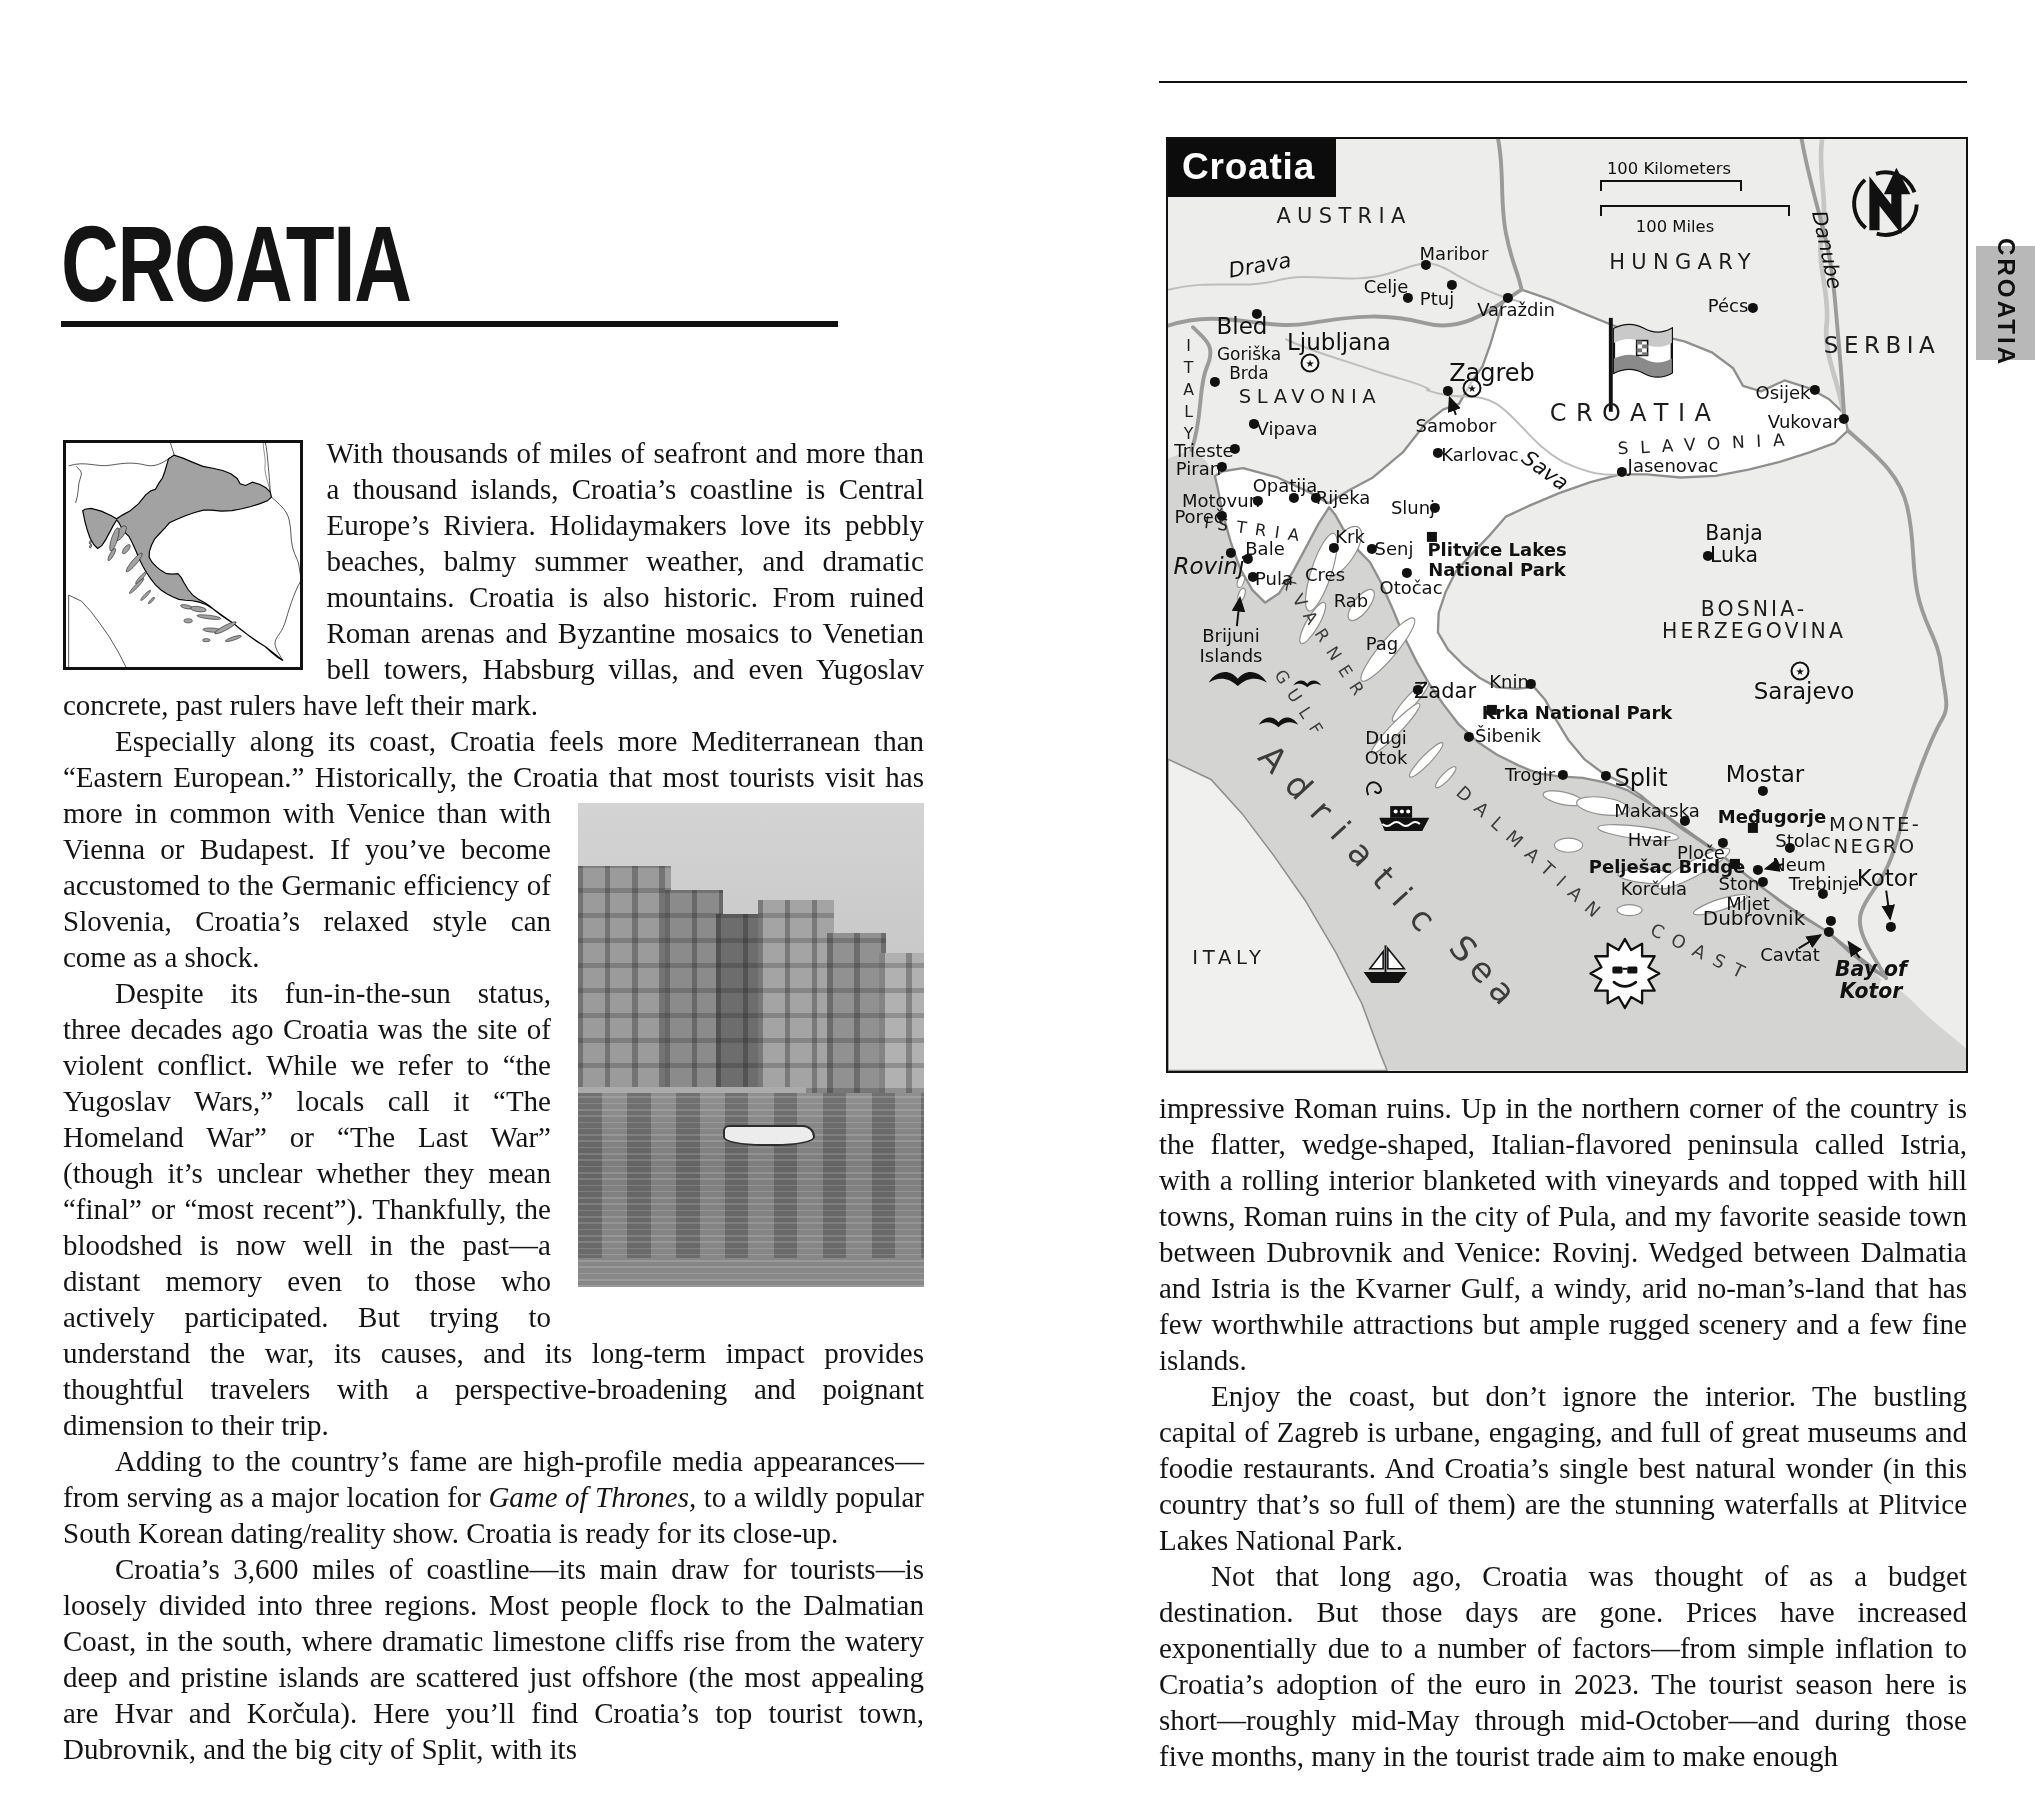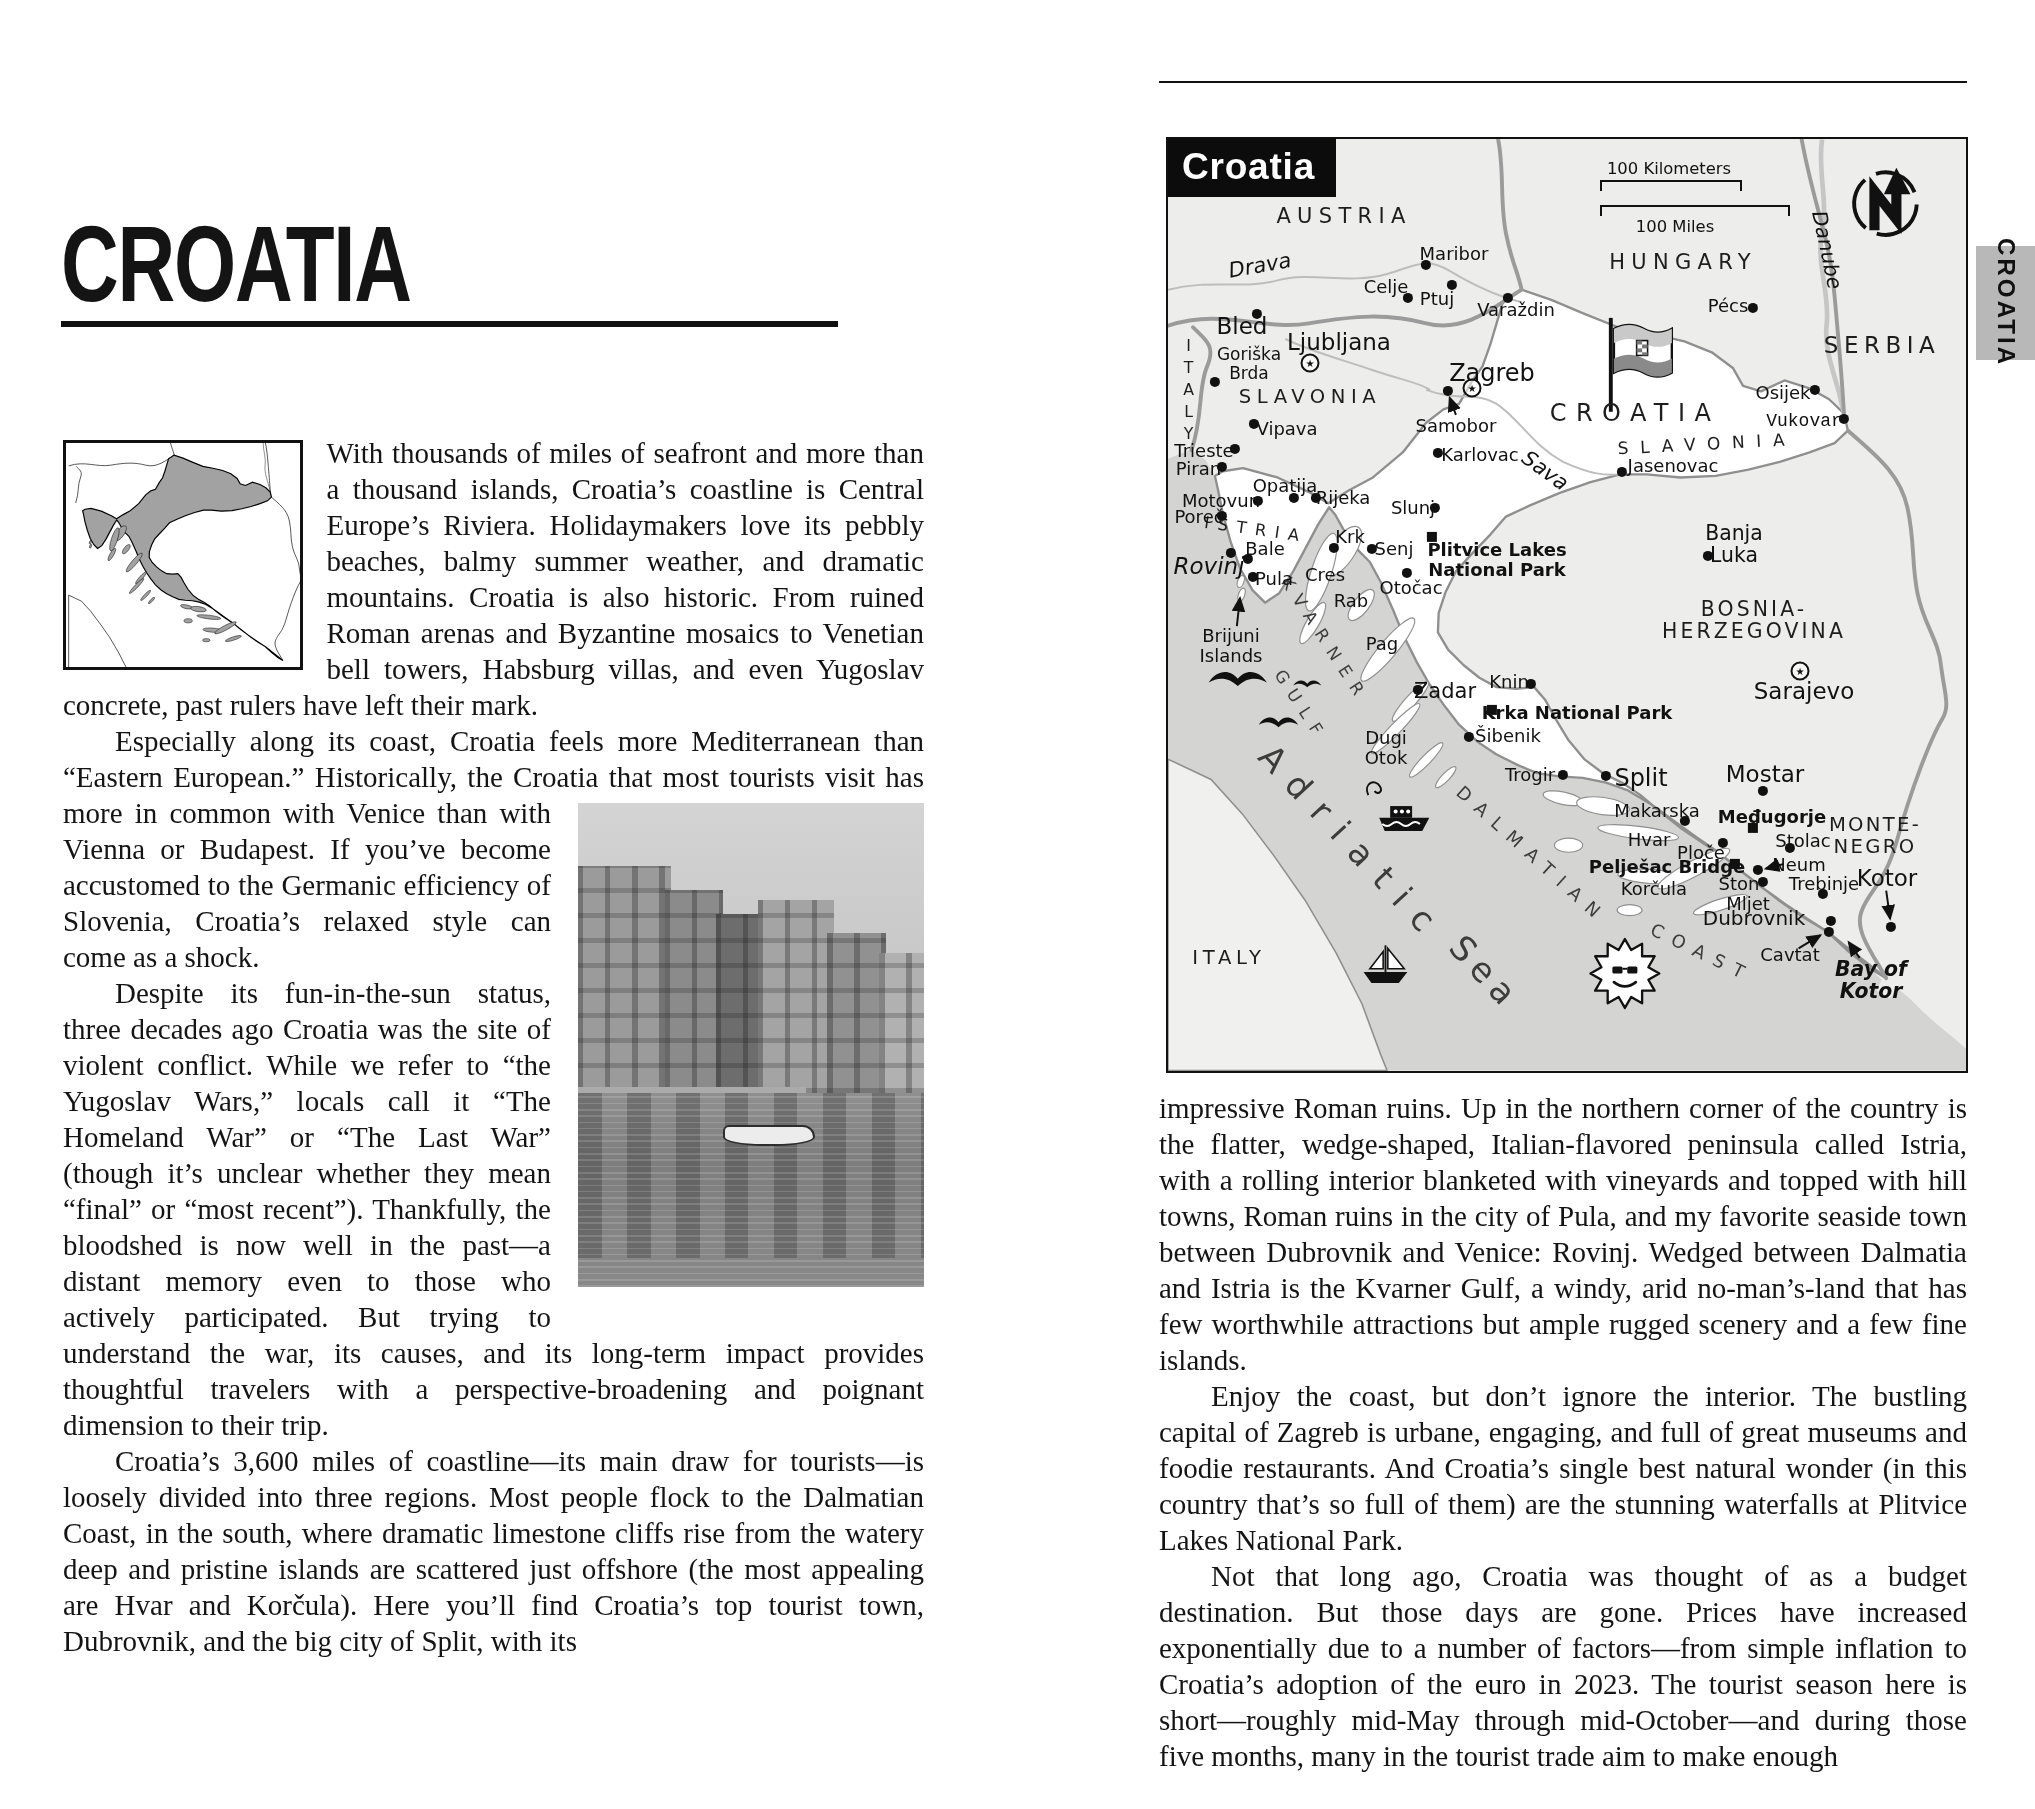--- a/index.html
+++ b/index.html
@@ -157,20 +157,21 @@
           <span class="ph-b ph-b5"></span>
           <span class="ph-b ph-b6"></span>
           <span class="ph-quay"></span>
           <span class="ph-water"></span>
           <span class="ph-refl"></span>
           <span class="ph-rip"></span>
           <span class="ph-boat"></span>
         </span><span>tourists visit has more in common with Venice than with Vienna or Budapest. If you’ve become accustomed to the Germanic efficiency of Slovenia, Croatia’s relaxed style can come as a shock.</span>
     </p>
     <p class="bp ind"><span>Despite its fun-in-the-sun status, three decades ago Croatia was the site of violent conflict. While we refer to “the Yugoslav Wars,” locals call it “The Homeland War” or “The Last War” (though it’s unclear whether they mean “final” or “most recent”). Thankfully, the bloodshed is now well in the past—a distant memory even to those who actively participated. But trying to understand the war, its causes, and its long-term impact provides thoughtful travelers with a perspective-broadening and poignant dimension to their trip.</span></p>
+    <p class="bp ind"><span>Adding to the country’s fame are high-profile media appearances—from serving as a major location for </span><i>Game of Thrones,</i><span> to a wildly popular South Korean dating/reality show. Croatia is ready for its close-up.</span></p>
     <p class="bp ind"><span>Croatia’s 3,600 miles of coastline—its main draw for tourists—is loosely divided into three regions. Most people flock to the Dalmatian Coast, in the south, where dramatic limestone cliffs rise from the watery deep and pristine islands are scattered just offshore (the most appealing are Hvar and Korčula). Here you’ll find Croatia’s top tourist town, Dubrovnik, and the big city of Split, with its</span></p>
   </div>
 
   <div class="map-box">
     <svg class="map-art" width="798" height="932" viewBox="0 0 1020 1190">
       <defs>
         <marker id="ah" markerWidth="9" markerHeight="8" refX="7" refY="3.5" orient="auto">
           <path d="M0,0 L8,3.5 L0,7 Z" fill="#111"></path>
         </marker>
       </defs>
@@ -357,21 +358,21 @@
         <span class="mk mk-dot" style="left: 655px; top: 755px;"></span>
         <div class="ml" style="left: 719px; top: 740px; font-size: 23px; transform: translate(-50%, -50%);">Kotor</div>
         <span class="mk mk-dot" style="left: 723px; top: 788px;"></span>
         <div class="ml bold it" style="left: 703px; top: 841px; font-size: 20.4px; transform: translate(-50%, -50%);">Bay of
 Kotor</div>
         <div class="ml" style="left: 566px; top: 405px; font-size: 20.4px; transform: translate(-50%, -50%);">Banja
 Luka</div>
         <span class="mk mk-dot" style="left: 540px; top: 417px;"></span>
         <div class="ml" style="left: 615px; top: 254px; transform: translate(-50%, -50%);">Osijek</div>
         <span class="mk mk-dot" style="left: 647px; top: 251px;"></span>
-        <div class="ml" style="left: 636px; top: 283px; transform: translate(-50%, -50%); font-family: Liberation Mono, monospace;">Vukovar</div>
+        <div class="ml" style="left: 636px; top: 283px; transform: translate(-50%, -50%);">Vukovar</div>
         <span class="mk mk-dot" style="left: 676px; top: 280px;"></span>
         <div class="ml" style="left: 505px; top: 327px; transform: translate(-50%, -50%);">Jasenovac</div>
         <span class="mk mk-dot" style="left: 454px; top: 333px;"></span>
         <div class="ml" style="left: 560px; top: 167px; transform: translate(-50%, -50%);">Pécs</div>
         <span class="mk mk-dot" style="left: 585px; top: 169px;"></span>
         <div class="ml" style="left: 636px; top: 553px; font-size: 23px; transform: translate(-50%, -50%);">Sarajevo</div>
         <span class="mk mk-star" style="left: 632px; top: 532px;">★</span>
         <div class="ml bold" style="left: 329px; top: 421px; transform: translate(-50%, -50%);">Plitvice Lakes
 National Park</div>
         <span class="mk mk-square" style="left: 264px; top: 398px;"></span>

